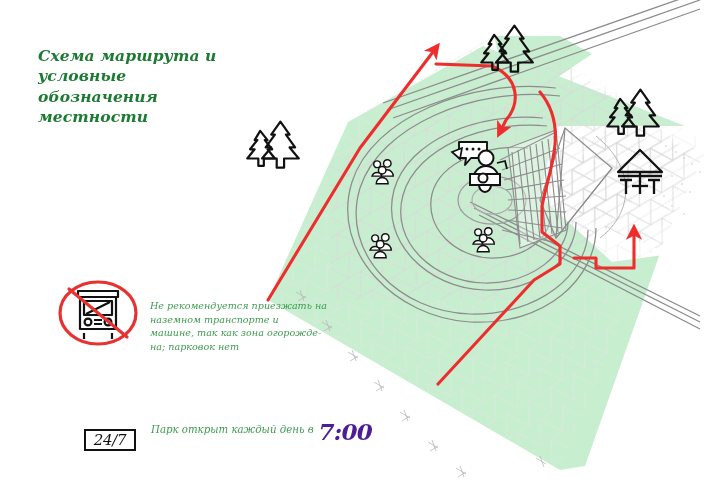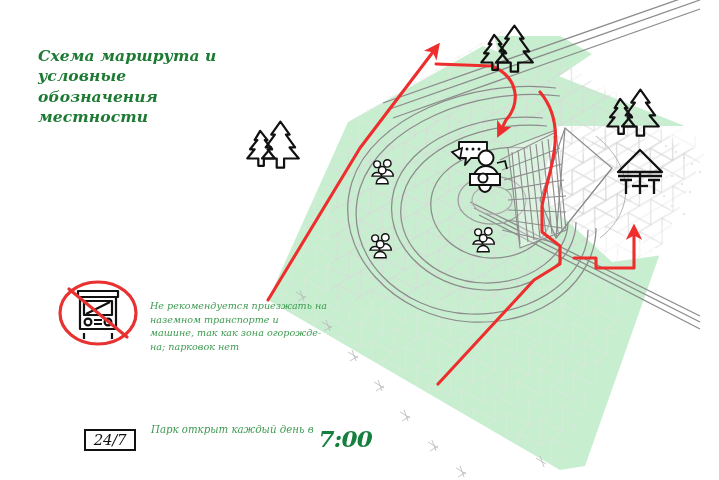--- a/index.html
+++ b/index.html
@@ -74,24 +74,24 @@
     font-size:10.2px;
     color:#3f9b52;
     white-space:nowrap;
     display:flex;
     align-items:center;
     gap:5px;
   }
   .note-hours .time{
     font-size:23px;
     font-weight:bold;
-    color:#15803d;
+    color:#4c1d95;
     letter-spacing:-.8px;
     position:relative;
-    top:9px;
+    top:2px;
   }
 </style>
 </head>
 <body>
 
 <div id="root">
 
   <svg class="map-layer" viewBox="0 0 719 480" width="719" height="480" xmlns="http://www.w3.org/2000/svg">
 
     <defs>

